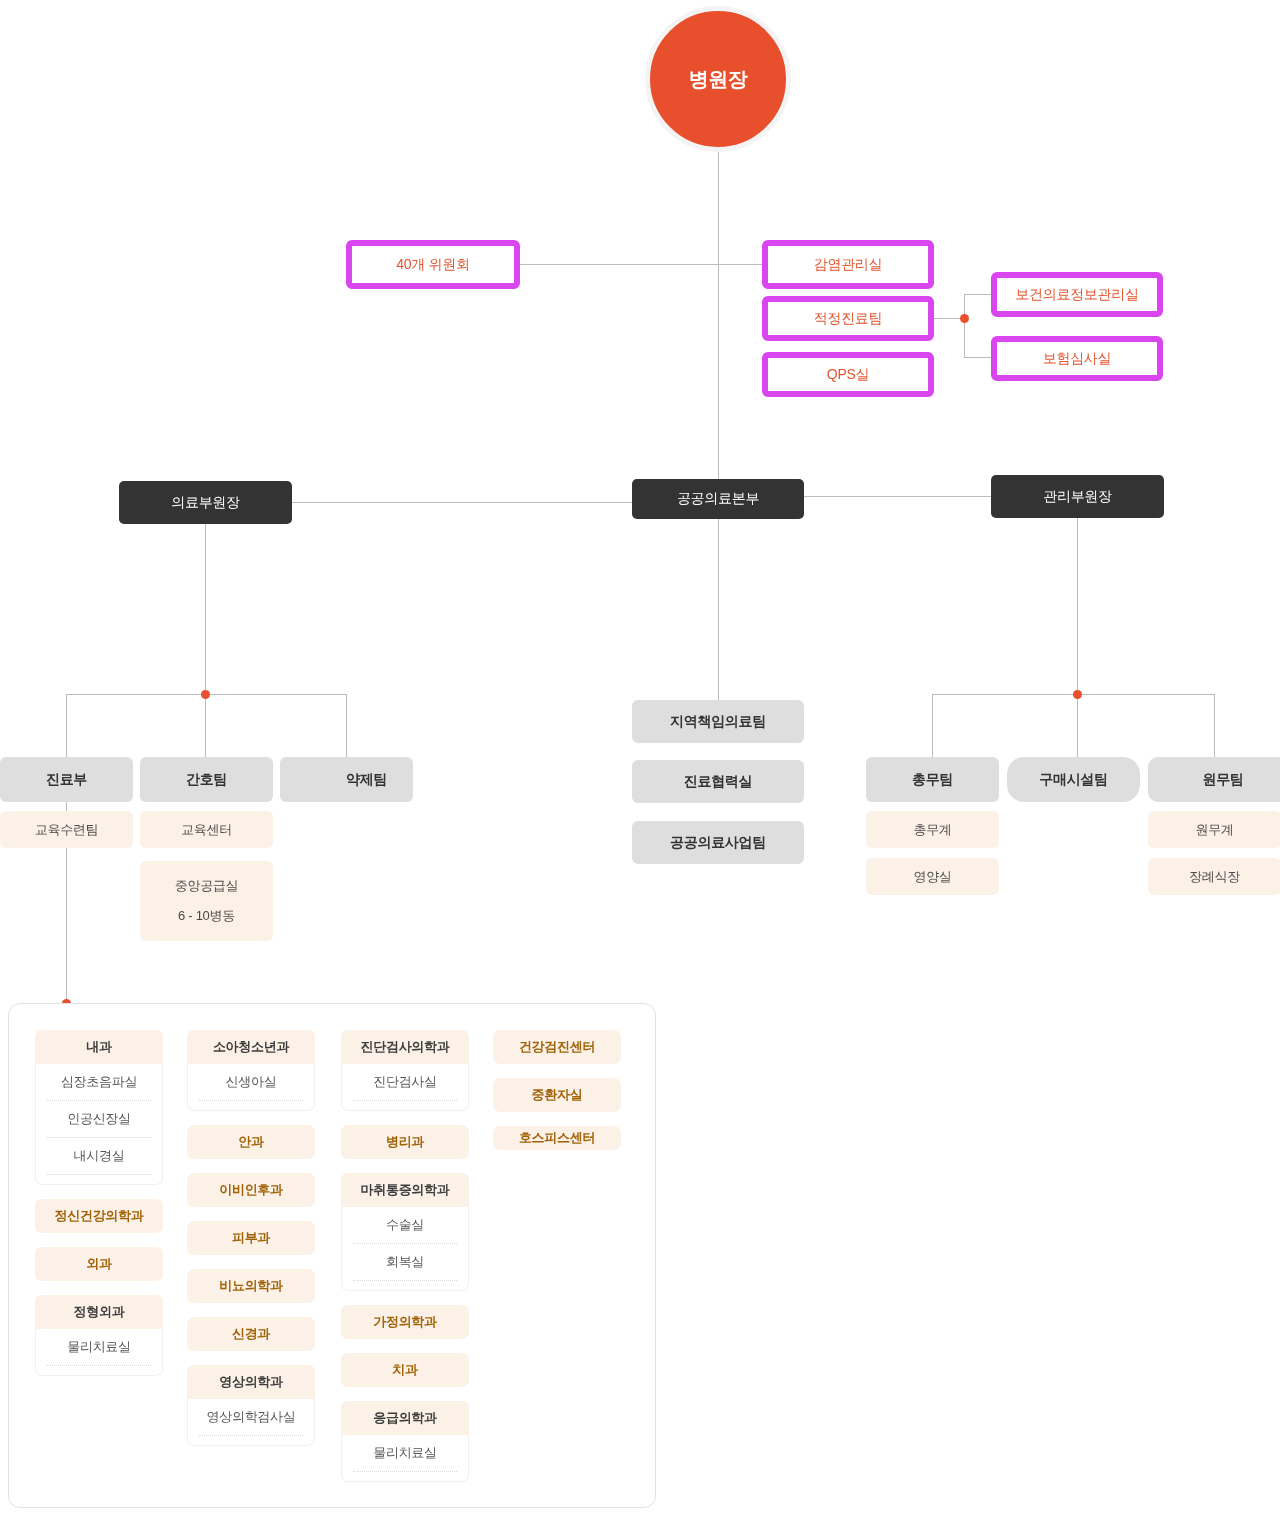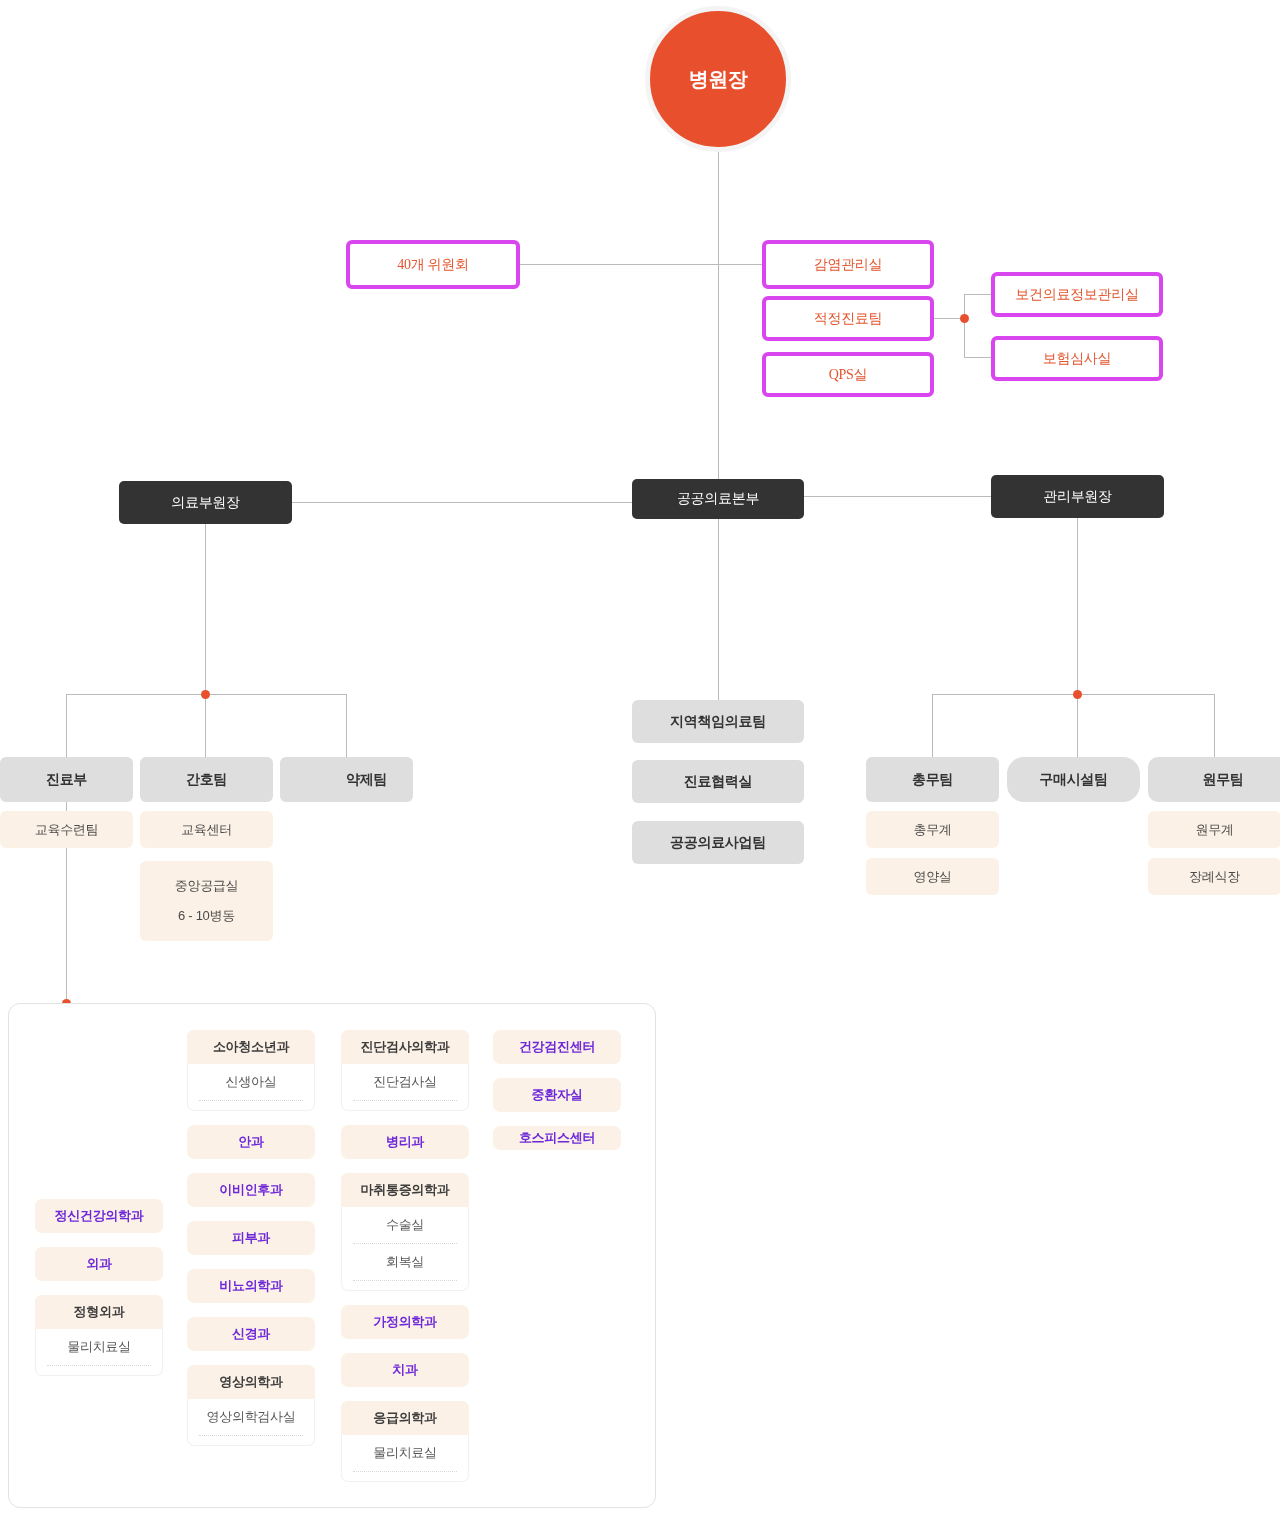--- a/index.html
+++ b/index.html
@@ -37,26 +37,25 @@
     border:5px solid #f4f4f4;
     color:#ffffff;
     font-size:20px;
     font-weight:bold;
     display:flex; align-items:center; justify-content:center;
     letter-spacing:-0.5px;
   }
 
   
   .obox {
-    border:4px solid #d946ef;
+    border:6px solid #d946ef;
     color:#e2552e;
     background:#ffffff;
     font-size:14px;
     border-radius:6px;
-    font-family:Liberation Serif, serif;
   }
 
   
   .dbox {
     background:#333333;
     color:#ffffff;
     font-size:14px;
     border-radius:5px;
     font-weight:normal;
   }
@@ -118,21 +117,21 @@
     color:#555555;
     border-bottom:1px dotted #d8d8d8;
     margin:0 12px;
     letter-spacing:-0.3px;
   }
   .dept.plain {
     height:34px;
     display:flex; align-items:center; justify-content:center;
     font-size:13px;
     font-weight:bold;
-    color:#6d28d9;
+    color:#a16207;
     letter-spacing:-0.3px;
     text-align:center;
   }
 
   .dot { position:absolute; width:9px; height:9px; border-radius:50%; background:#e8502d; }
 </style>
 </head>
 <body>
 
 <div id="stage">
@@ -263,20 +262,26 @@
   </div>
   <div class="node cbox" style="left:1148px; top:811px; width:133px; height:37px;">
     <span>원무계</span>
   </div>
   <div class="node cbox" style="left:1148px; top:858px; width:133px; height:37px;">
     <span>장례식장</span>
   </div>
 
   <div class="panel" style="left:8px; top:1003px; width:648px; height:505px;">
     <div id="panel-cols" style="position:absolute; left:0; top:0; right:0; bottom:0;">
+        <div class="dept has-children" style="left: 26px; top: 26px; width: 128px; height: 155px;">
+          <div class="head">내과</div>
+          <div class="child">심장초음파실</div>
+          <div class="child">인공신장실</div>
+          <div class="child">내시경실</div>
+        </div>
         <div class="dept plain" style="left: 26px; top: 195px; width: 128px; height: 34px;">정신건강의학과</div>
         <div class="dept plain" style="left: 26px; top: 243px; width: 128px; height: 34px;">외과</div>
         <div class="dept has-children" style="left: 26px; top: 291px; width: 128px; height: 81px;">
           <div class="head">정형외과</div>
           <div class="child">물리치료실</div>
         </div>
         <div class="dept has-children" style="left: 178px; top: 26px; width: 128px; height: 81px;">
           <div class="head">소아청소년과</div>
           <div class="child">신생아실</div>
         </div>

